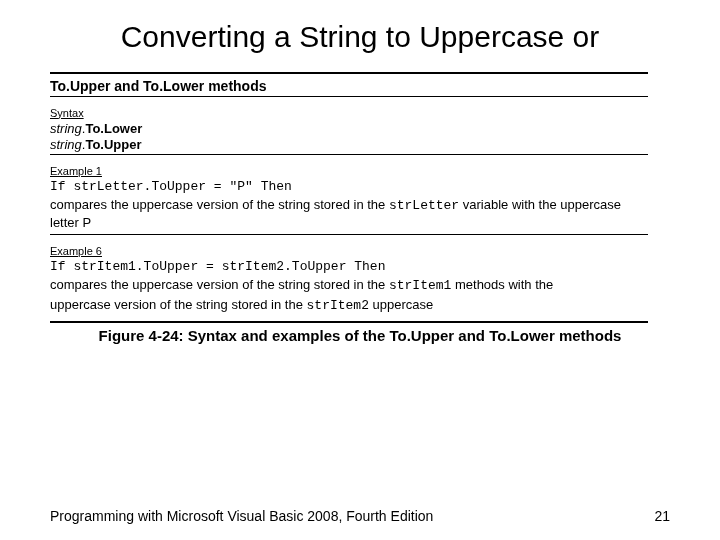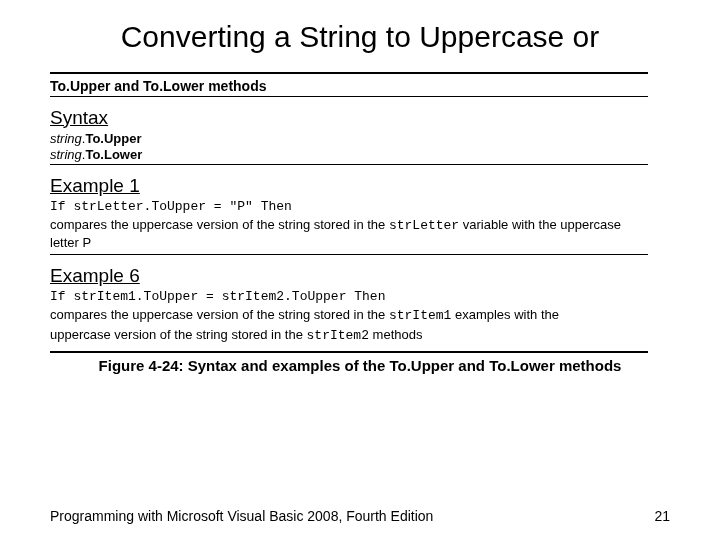--- a/index.html
+++ b/index.html
@@ -35,21 +35,21 @@
     border: none;
     border-top: 1px solid #000;
     margin: 2px 0 6px 0;
   }
   .sec-head {
     font-size: 14px;
     font-weight: bold;
     margin: 0 0 2px 0;
   }
   .sub-head {
-    font-size: 19px;
+    font-size: 11px;
     text-decoration: underline;
     margin: 10px 0 2px 0;
   }
   .syntax-line {
     font-size: 13px;
     margin: 1px 0;
   }
   .syntax-line .kw {
     font-weight: bold;
   }
@@ -96,43 +96,43 @@
     <span>Converting a String to Uppercase or</span><br>
   </div>
 
   <div class="content">
     <hr class="hr-thick">
     <div class="sec-head">To.Upper and To.Lower methods</div>
     <hr class="hr-thin">
 
     <div class="sub-head">Syntax</div>
     <div class="syntax-line">
-      <span class="it">string</span><span>.</span><span class="kw">To.Upper</span>
+      <span class="it">string</span><span>.</span><span class="kw">To.Lower</span>
     </div>
     <div class="syntax-line">
-      <span class="it">string</span><span>.</span><span class="kw">To.Lower</span>
+      <span class="it">string</span><span>.</span><span class="kw">To.Upper</span>
     </div>
 
     <hr class="hr-thin">
 
     <div class="sub-head">Example 1</div>
     <div class="code">If strLetter.ToUpper = "P" Then</div>
     <div class="desc">
       <span>compares the uppercase version of the string stored in the </span><span class="mono-inline">strLetter</span><span> variable with the uppercase letter P</span>
     </div>
 
     <hr class="hr-thin">
 
     <div class="sub-head">Example 6</div>
     <div class="code">If strItem1.ToUpper = strItem2.ToUpper Then</div>
     <div class="desc">
-      <span>compares the uppercase version of the string stored in the </span><span class="mono-inline">strItem1</span><span> examples with the</span>
+      <span>compares the uppercase version of the string stored in the </span><span class="mono-inline">strItem1</span><span> methods with the</span>
     </div>
     <div class="desc">
-      <span>uppercase version of the string stored in the </span><span class="mono-inline">strItem2</span><span> methods</span>
+      <span>uppercase version of the string stored in the </span><span class="mono-inline">strItem2</span><span> uppercase</span>
     </div>
 
     <hr class="hr-thick">
   </div>
 
   <div class="caption">Figure 4-24: Syntax and examples of the To.Upper and To.Lower methods</div>
 
   <div class="footer">
     <span>Programming with Microsoft Visual Basic 2008, Fourth Edition</span>
     <span>21</span>

